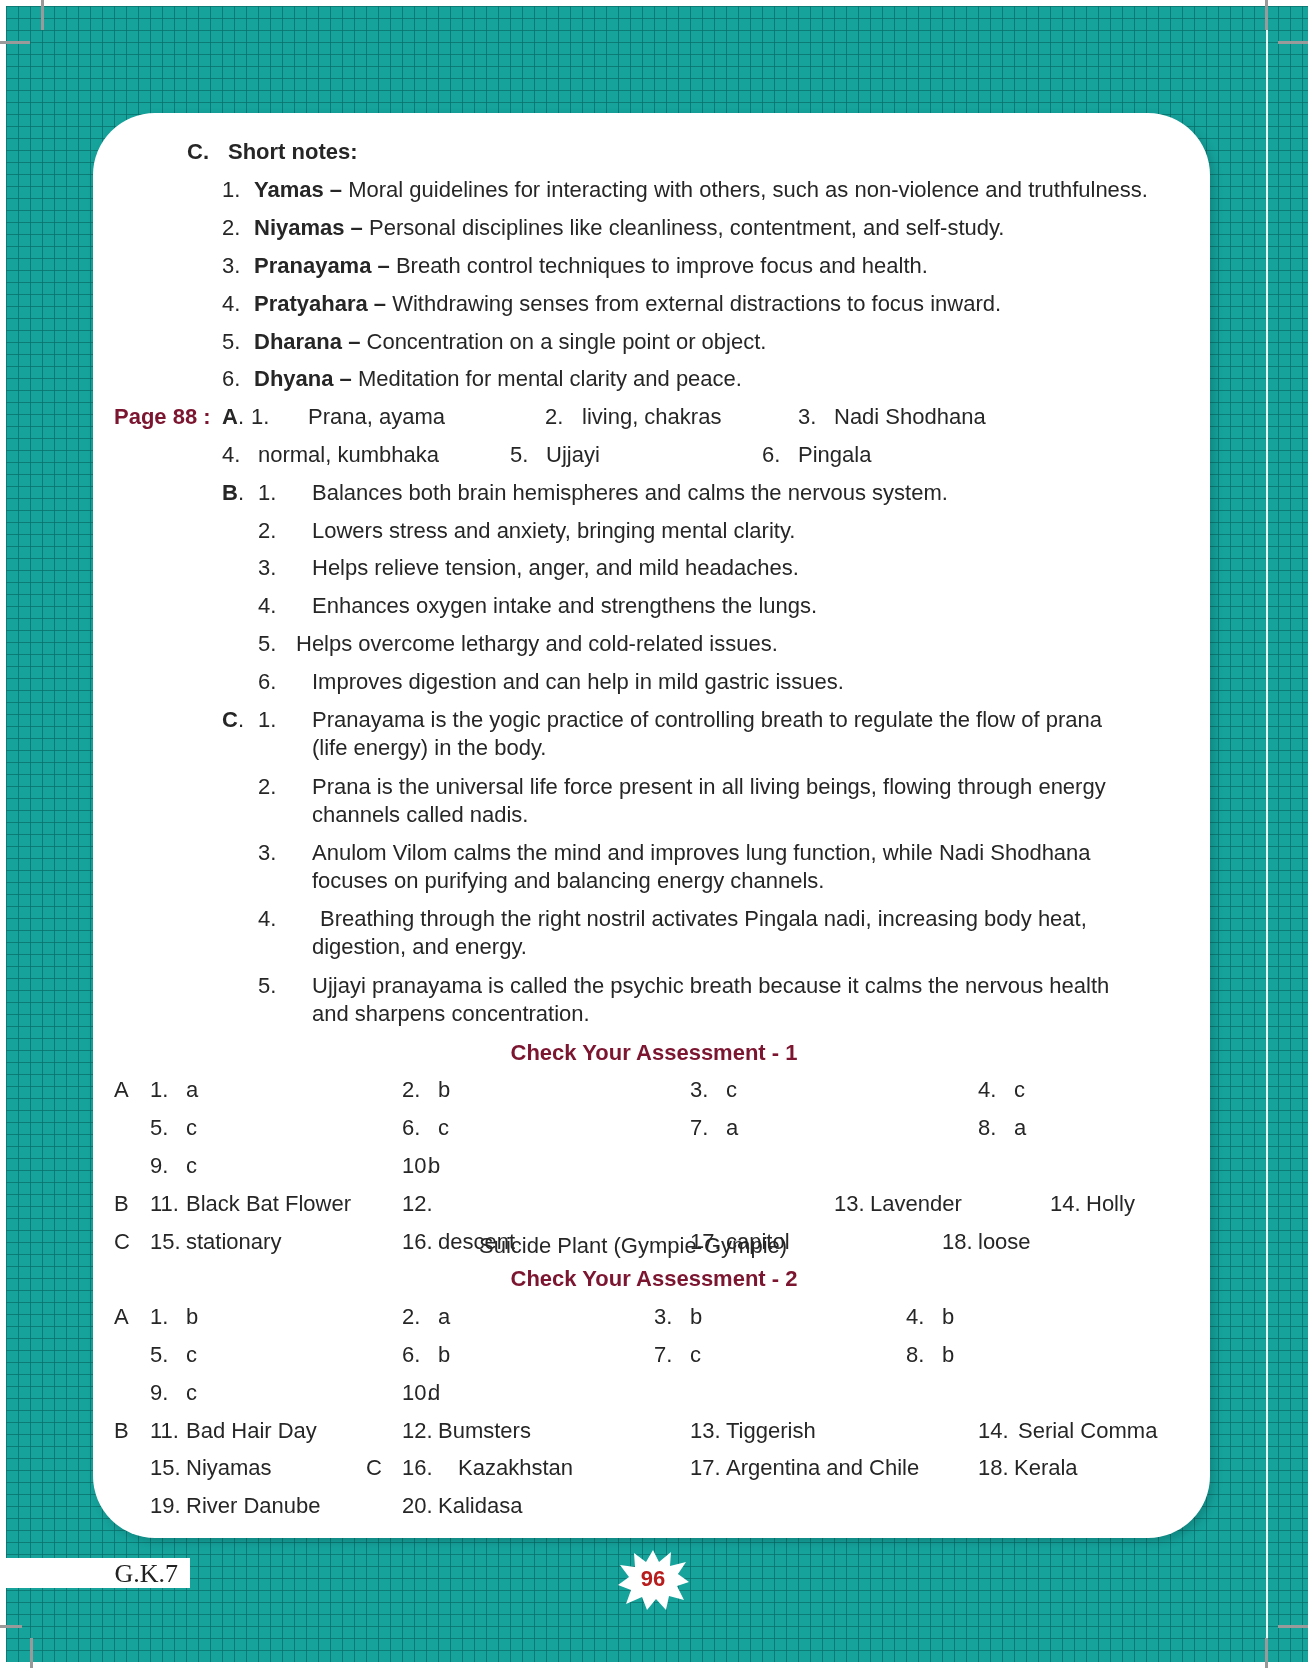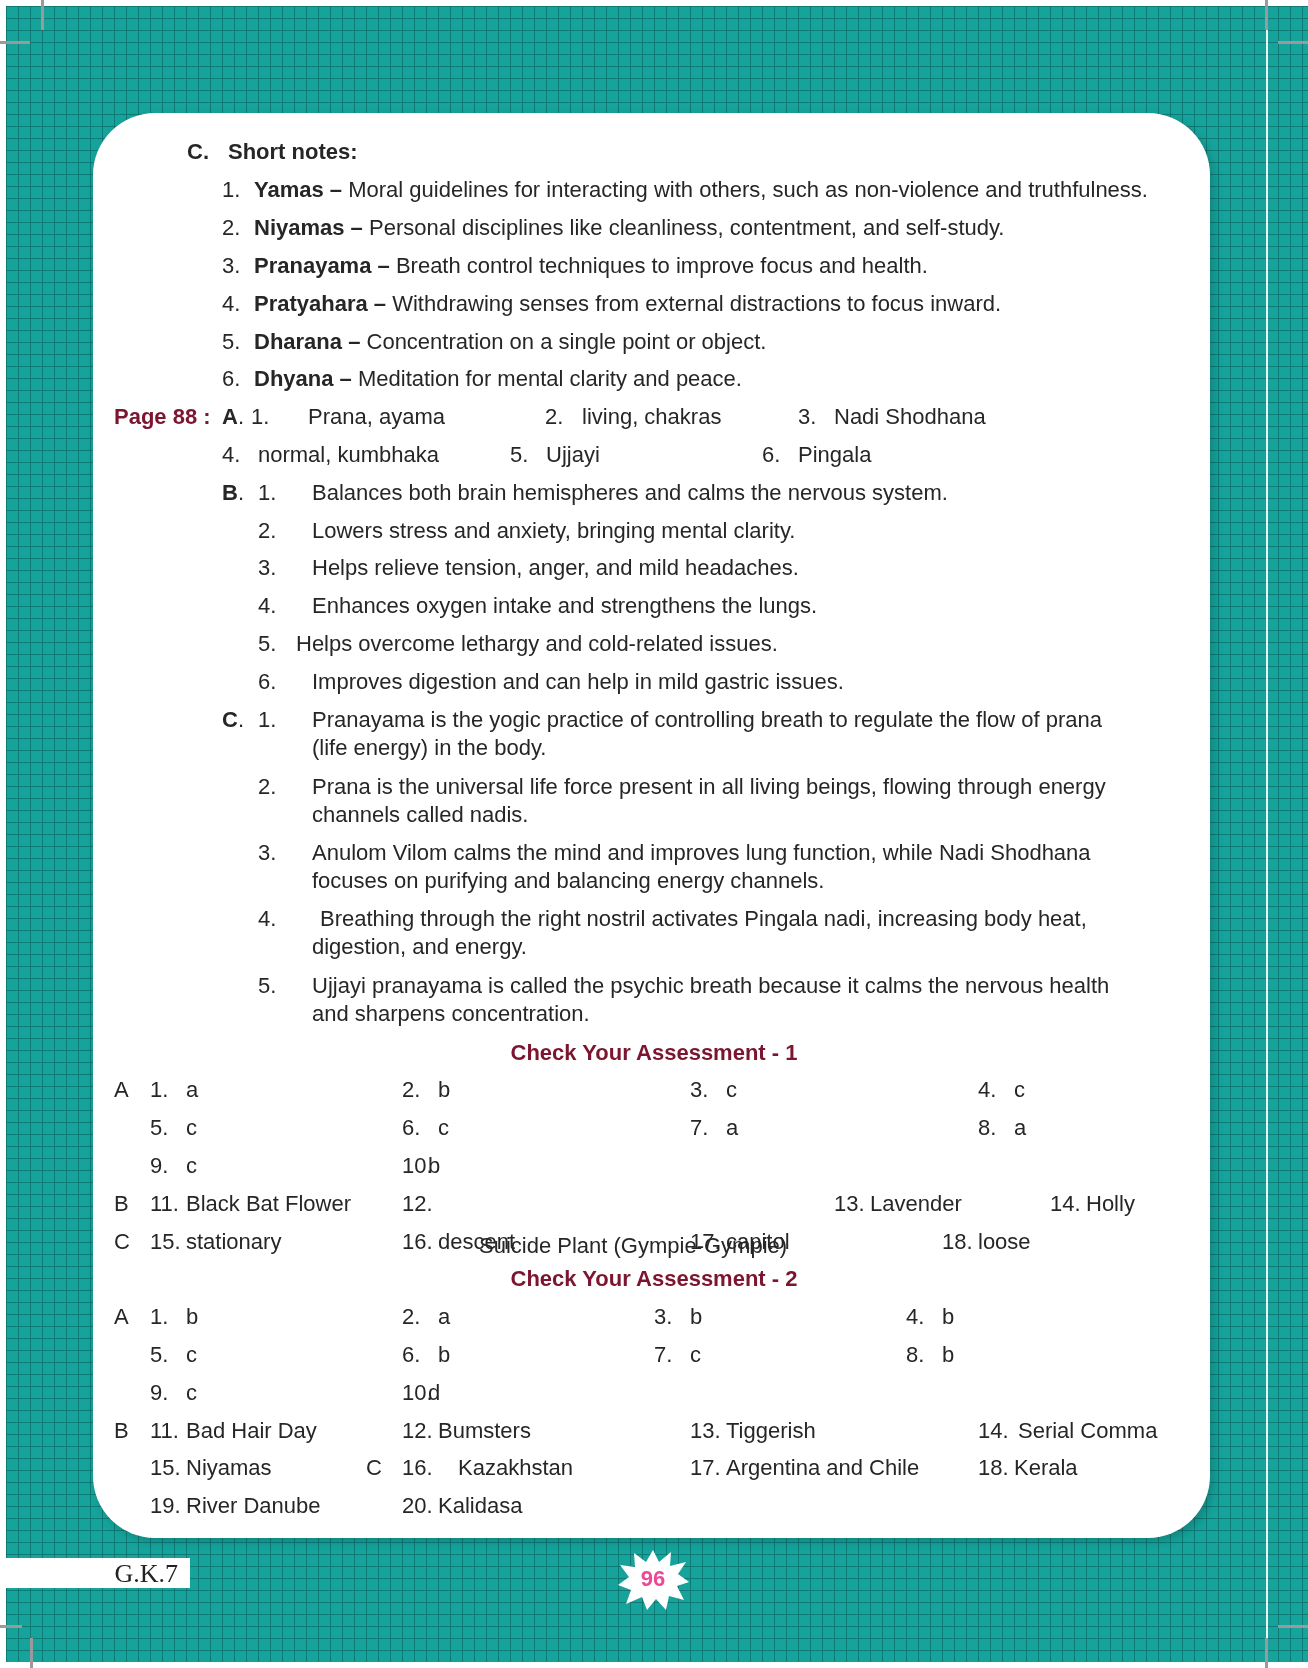--- a/index.html
+++ b/index.html
@@ -29,21 +29,21 @@
   .maroon { color: #7b1530; font-weight: bold; }
   .footer-label {
     position: absolute; left: 6px; top: 1558px; width: 184px; height: 30px; background: #fff;
   }
   .footer-label span {
     position: absolute; right: 12px; top: 1px; font-family: "Liberation Serif", serif; font-size: 26px; color: #222;
   }
   .page-burst { position: absolute; left: 616px; top: 1548px; width: 74px; height: 64px; }
   .page-num {
     position: absolute; left: 616px; top: 1566px; width: 74px; text-align: center;
-    font-size: 22px; font-weight: bold; color: #ec4899;
+    font-size: 22px; font-weight: bold; color: #b91c1c;
   }
 </style>
 </head>
 <body>
 
 <div class="bg"></div>
 <div class="trim-line" style="left:1266px;top:0;width:2px;height:1668px;"></div>
 <div class="crop" style="left:41px;top:0;width:3px;height:30px;"></div>
 <div class="crop" style="left:0;top:41px;width:30px;height:3px;"></div>
 <div class="crop" style="left:1265px;top:0;width:3px;height:30px;"></div>

